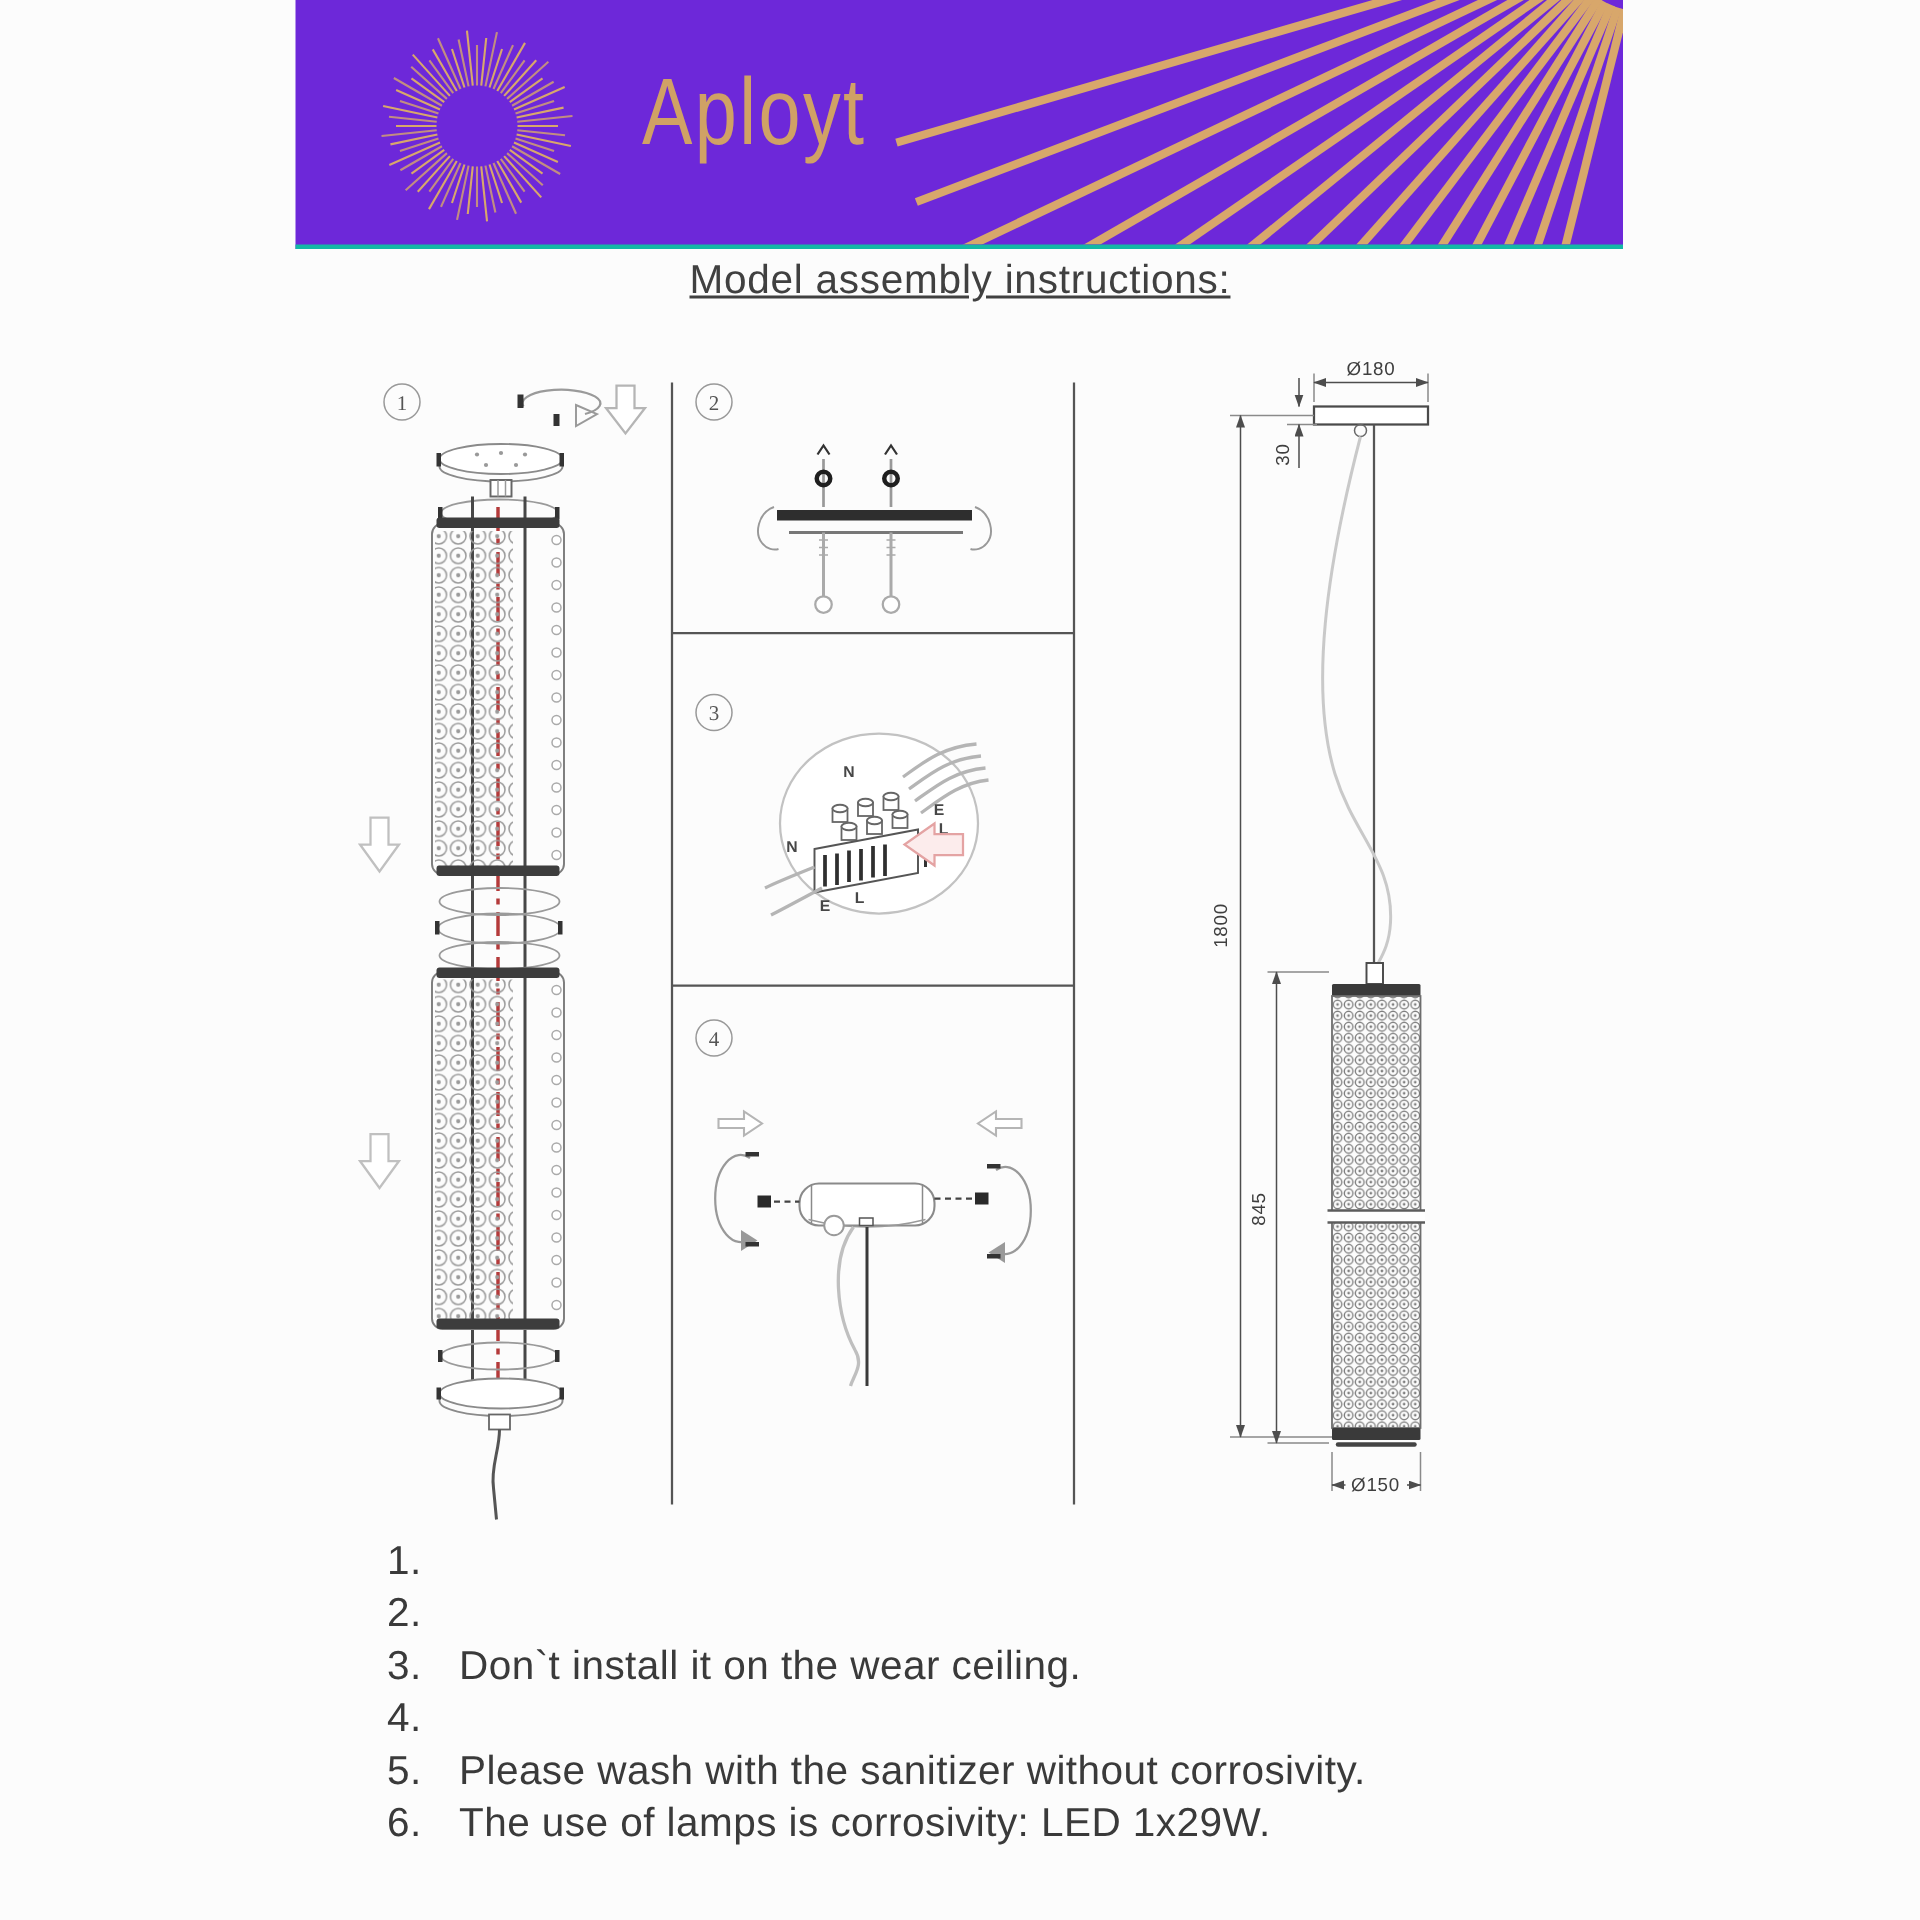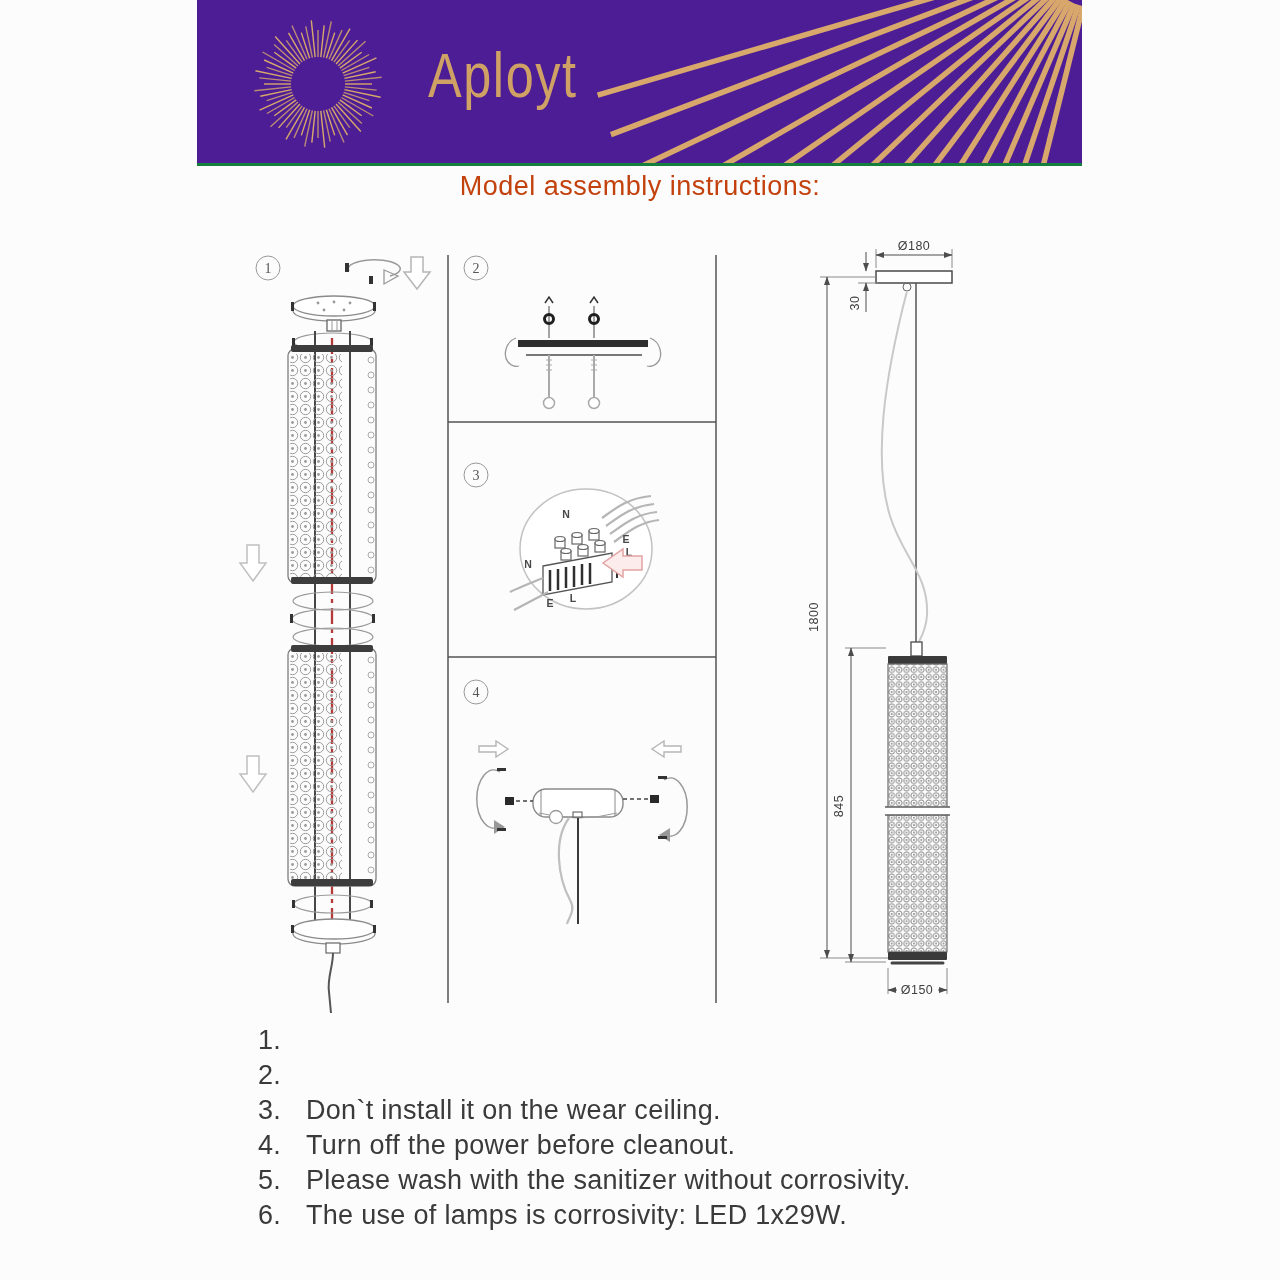--- a/index.html
+++ b/index.html
@@ -1,21 +1,21 @@
 <!DOCTYPE html>
 <html><head>
 <meta charset="utf-8">
 <style>
   html,body{margin:0;padding:0;}
   body{width:1280px;height:1280px;background:#fcfcfc;font-family:"Liberation Sans",sans-serif;position:relative;overflow:hidden;}
   .page{position:absolute;inset:0;}
-  .banner{position:absolute;left:197px;top:0;width:885px;height:163px;background:#4c1d95;border-bottom:3px solid #15803d;overflow:hidden;}
+  .banner{position:absolute;left:197px;top:0;width:885px;height:163px;background:#6d28d9;border-bottom:3px solid #14b8a6;overflow:hidden;}
   .banner svg{position:absolute;inset:0;}
   .brand{position:absolute;left:231px;top:44px;font-size:63px;line-height:1;color:#d0a165;letter-spacing:2px;transform:scaleX(.8);transform-origin:left top;white-space:nowrap;}
-  .title-block{position:absolute;left:0;top:170px;width:1280px;text-align:center;color:#c2410c;}
+  .title-block{position:absolute;left:0;top:170px;width:1280px;text-align:center;color:#404040;text-decoration:underline;}
   .title-line{font-size:27px;line-height:33px;letter-spacing:.5px;}
   .drawing{position:absolute;left:0;top:0;width:1280px;height:1280px;}
   .instructions{position:absolute;left:258px;top:1024px;width:820px;color:#3a3a3a;}
   .inst-row{display:flex;height:35px;align-items:flex-start;font-size:27px;line-height:33px;letter-spacing:.3px;}
   .inst-num{width:48px;flex:0 0 48px;}
   .inst-text{flex:1;white-space:nowrap;}
   
   text{font-family:"Liberation Sans",sans-serif;}
   .dim{font-size:12.5px;fill:#3f3f3f;letter-spacing:.5px;}
   .step{font-size:14px;fill:#555;font-family:"Liberation Serif",serif;}
@@ -433,21 +433,20 @@
     </div>
     <div class="inst-row">
       <span class="inst-num">2.</span>
     </div>
     <div class="inst-row">
       <span class="inst-num">3.</span>
       <span class="inst-text">Don`t install it on the wear ceiling.</span>
     </div>
     <div class="inst-row">
       <span class="inst-num">4.</span>
-      <span class="inst-text">Turn off the power before cleanout.</span>
     </div>
     <div class="inst-row">
       <span class="inst-num">5.</span>
       <span class="inst-text">Please wash with the sanitizer without corrosivity.</span>
     </div>
     <div class="inst-row">
       <span class="inst-num">6.</span>
       <span class="inst-text">The use of lamps is corrosivity: LED 1x29W.</span>
     </div>
   </div>

